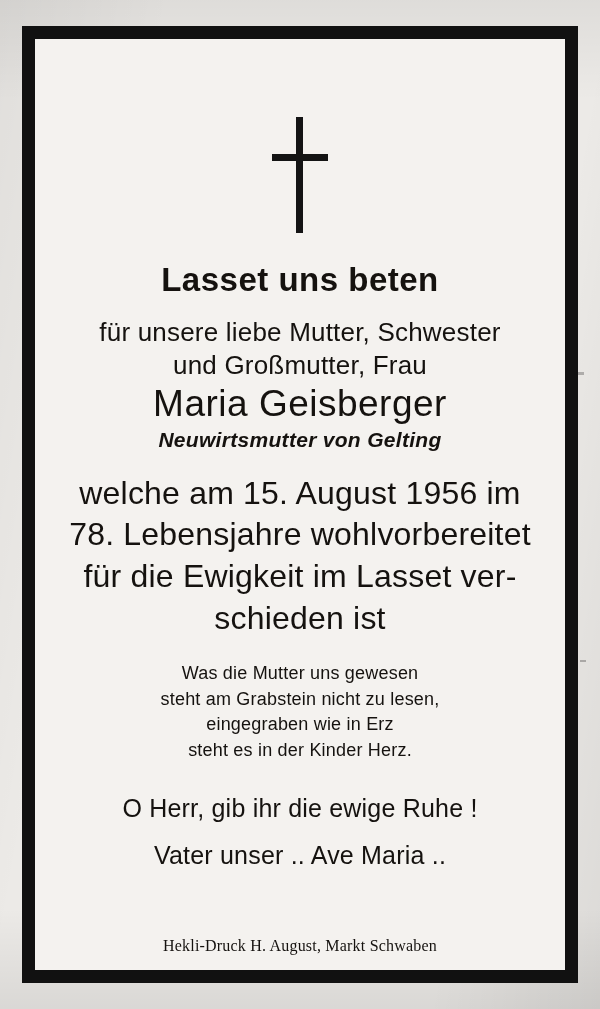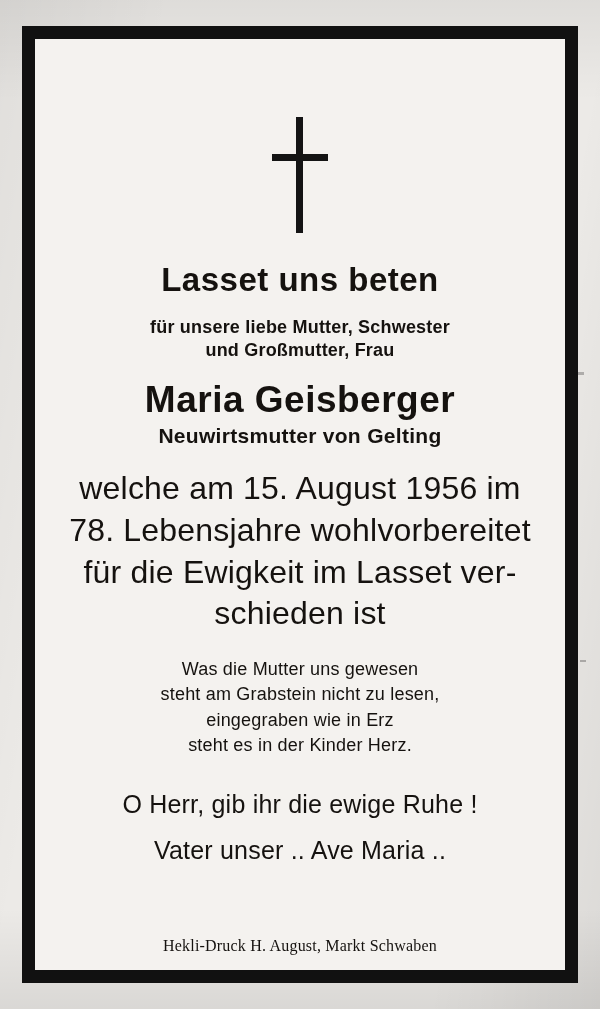--- a/index.html
+++ b/index.html
@@ -87,37 +87,37 @@
   }
 
   .heading {
     font-size: 33px;
     font-weight: bold;
     margin-bottom: 16px;
     letter-spacing: 0.5px;
   }
 
   .ded {
-    font-size: 18px;
-    font-weight: bold;
+    font-size: 26px;
+    font-weight: normal;
     line-height: 1.28;
   }
 
   .name {
     font-size: 37px;
-    font-weight: bold;
-    margin-top: 16px;
+    font-weight: normal;
     letter-spacing: 0.5px;
   }
 
   .subname {
     font-size: 21px;
     font-weight: bold;
     margin-top: 2px;
     letter-spacing: 0.3px;
+    font-style: italic;
   }
 
   .death {
     font-size: 32px;
     margin-top: 20px;
     line-height: 1.3;
   }
 
   .verse {
     font-size: 18px;

